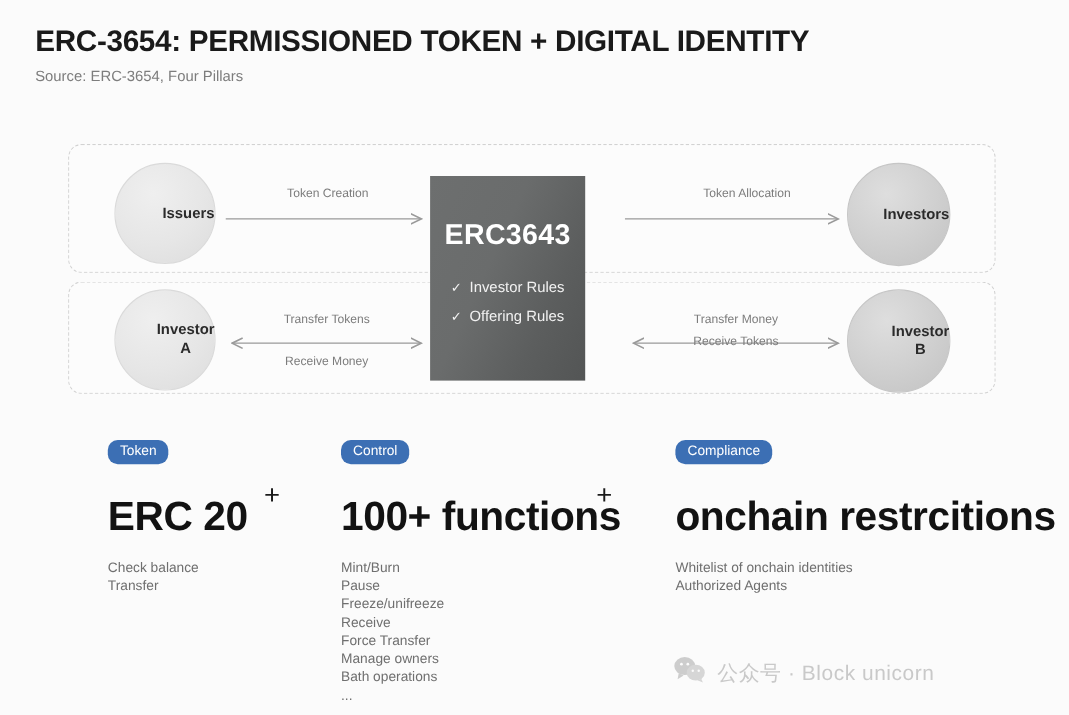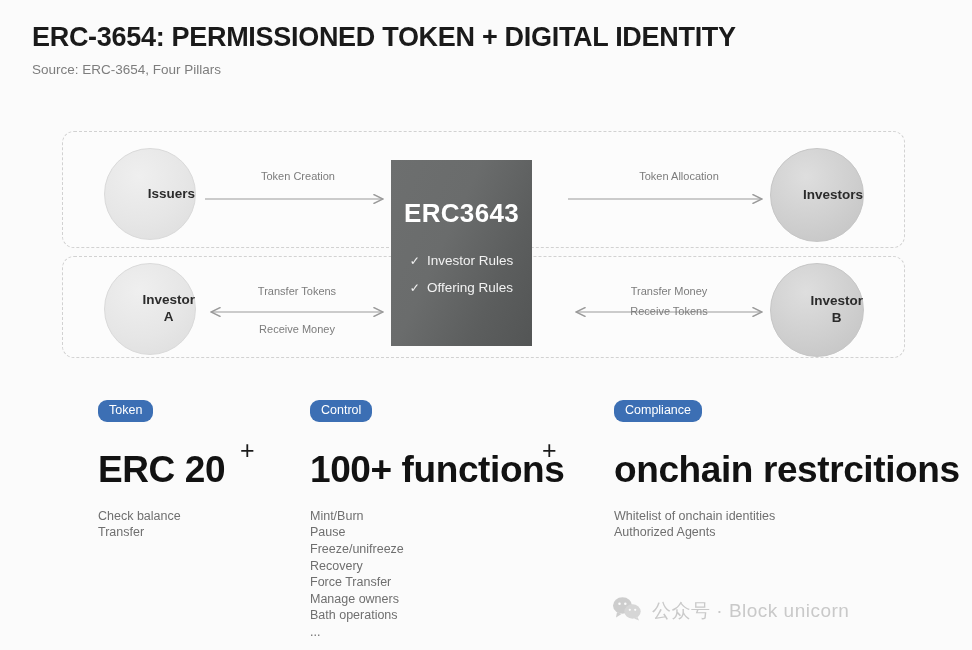--- a/index.html
+++ b/index.html
@@ -330,21 +330,21 @@
 
   <div class="plus" id="plus-1">+</div>
 
   <div class="pillar" id="pillar-control">
     <span class="badge">Control</span>
     <div class="pillar-heading">100+ functions</div>
     <ul class="pillar-list">
       <li>Mint/Burn</li>
       <li>Pause</li>
       <li>Freeze/unifreeze</li>
-      <li>Recovery</li>
+      <li>Receive</li>
       <li>Force Transfer</li>
       <li>Manage owners</li>
       <li>Bath operations</li>
       <li>...</li>
     </ul>
   </div>
 
   <div class="plus" id="plus-2">+</div>
 
   <div class="pillar" id="pillar-compliance">

